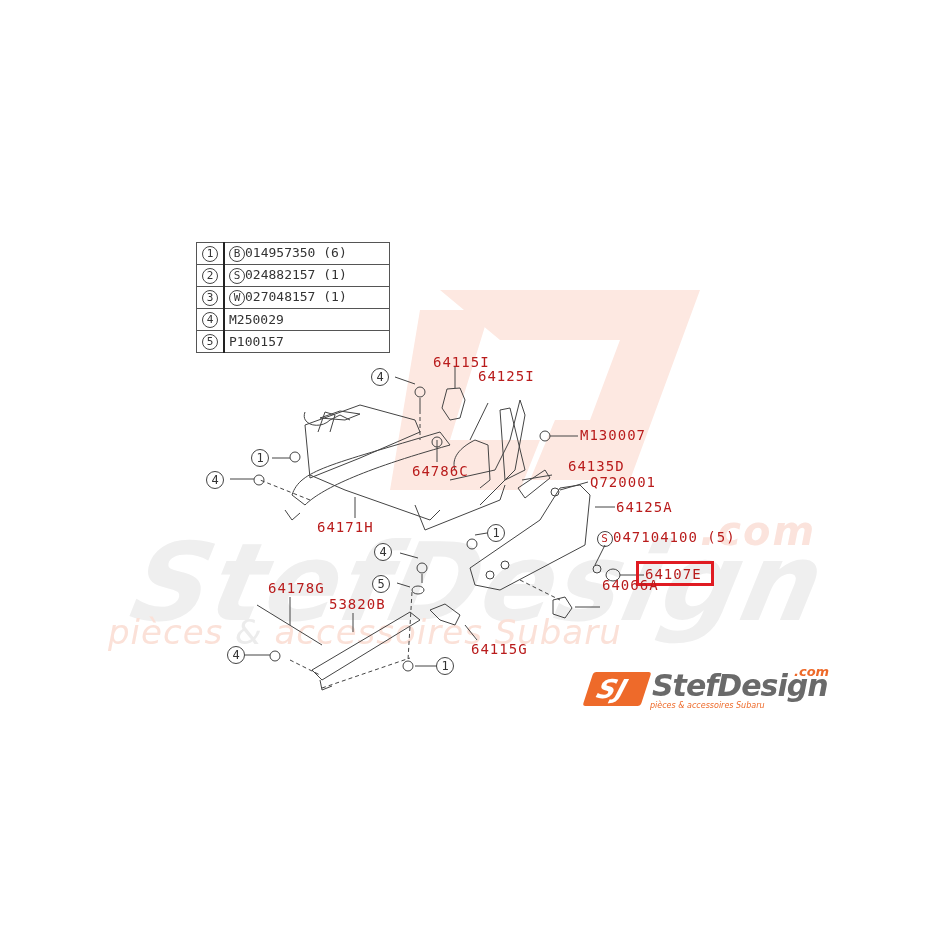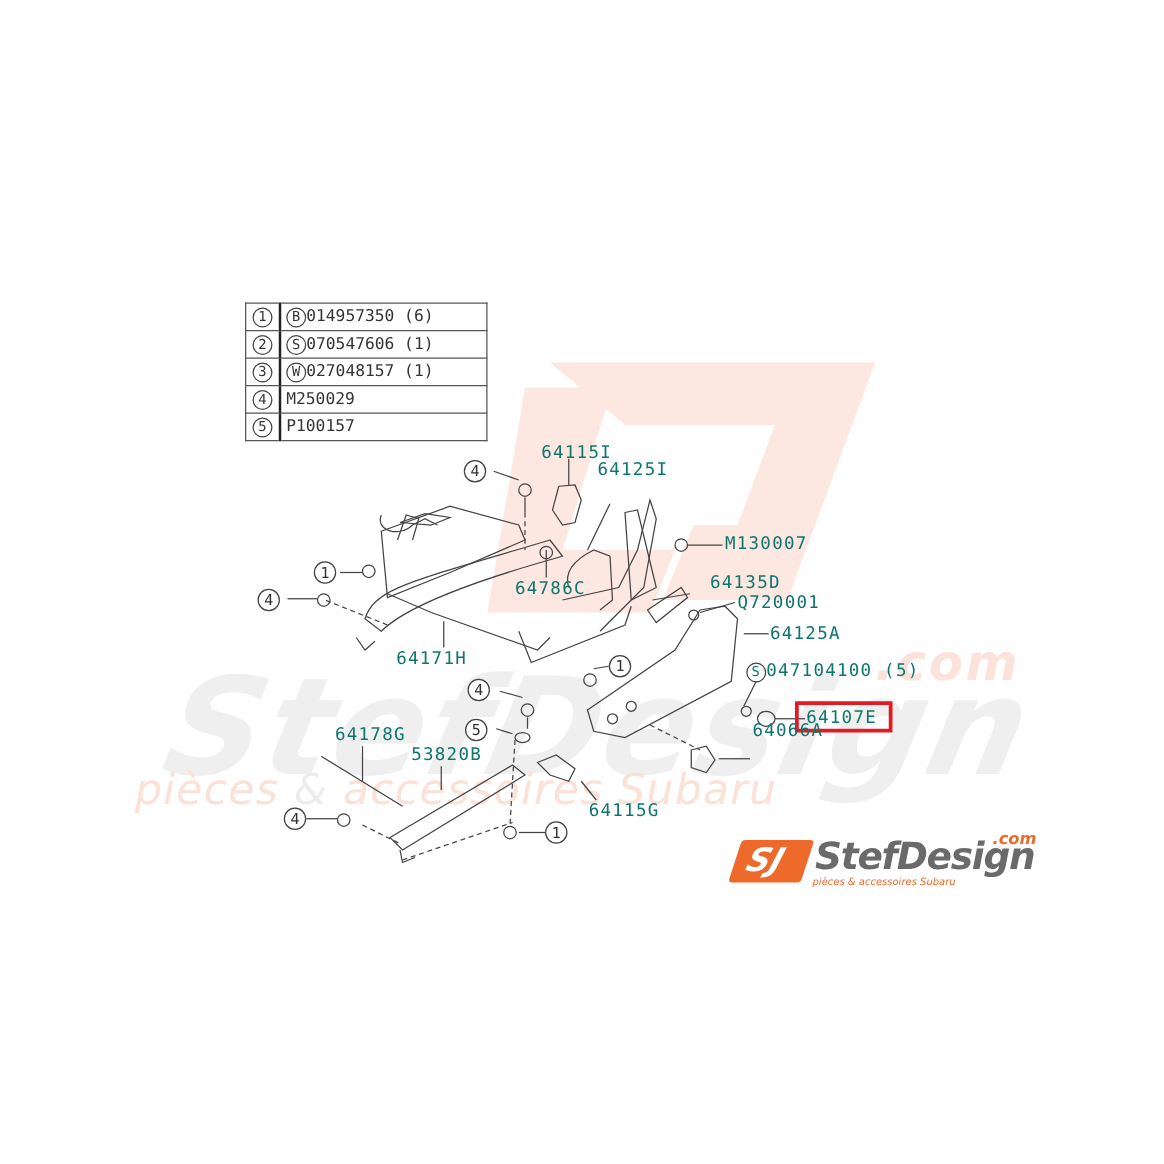--- a/index.html
+++ b/index.html
@@ -11,21 +11,21 @@
   .wm-main { left: 135px; top: 520px; font-size: 108px; color: #efefef; transform: skewX(-12deg); }
   .wm-com { left: 700px; top: 508px; font-size: 40px; color: #fbe3dc; }
   .wm-sub { left: 108px; top: 612px; font-size: 34px; color: #fbe1d8; font-weight: normal; letter-spacing: 1px; }
   .wm-sub .amp { color: #ececec; }
   .legend { position: absolute; left: 196px; top: 242px; width: 194px; border-collapse: collapse;
             font-size: 13px; }
   .legend td { border: 1px solid #555; height: 21px; padding: 0 4px; white-space: nowrap; }
   .legend td.num { width: 18px; text-align: center; border-right: 2px solid #222; }
   .circ { display: inline-block; width: 14px; height: 14px; border: 1px solid #444; border-radius: 50%;
           text-align: center; line-height: 14px; font-size: 11px; }
-  .label { position: absolute; font-size: 14px; color: #0f766e; letter-spacing: 1px; white-space: nowrap; }
+  .label { position: absolute; font-size: 14px; color: #b91c1c; letter-spacing: 1px; white-space: nowrap; }
   .callout { position: absolute; width: 16px; height: 16px; border: 1px solid #444; border-radius: 50%;
              background: #fff; font-size: 12px; text-align: center; line-height: 16px; color: #333; }
   .highlight { position: absolute; left: 636px; top: 561px; width: 78px; height: 25px;
                border: 3px solid #e01b22; box-sizing: border-box; }
   .logo { position: absolute; left: 588px; top: 668px; width: 260px; height: 42px; }
   .logo-box { position: absolute; left: 0; top: 4px; width: 58px; height: 34px; background: #ee6a2a;
               transform: skewX(-18deg); border-radius: 3px; }
   .logo-box span { position: absolute; left: 10px; top: 2px; font-family: "DejaVu Sans", sans-serif;
                    font-weight: bold; font-style: italic; font-size: 26px; color: #fff; }
   .logo-name { position: absolute; left: 64px; top: 0; font-family: "DejaVu Sans", sans-serif;
@@ -53,21 +53,21 @@
   </div>
 
   <table class="legend">
     <tbody>
         <tr>
       <td class="num"><span class="circ">1</span></td>
       <td><span class="circ">B</span><span>014957350</span> <span>(6)</span></td>
     </tr>
     <tr>
       <td class="num"><span class="circ">2</span></td>
-      <td><span class="circ">S</span><span>070547606</span> <span>(1)</span></td>
+      <td><span class="circ">S</span><span>024882157</span> <span>(1)</span></td>
     </tr>
     <tr>
       <td class="num"><span class="circ">3</span></td>
       <td><span class="circ">W</span><span>027048157</span> <span>(1)</span></td>
     </tr>
     <tr>
       <td class="num"><span class="circ">4</span></td>
       <td><span>M250029</span></td>
     </tr>
     <tr>

